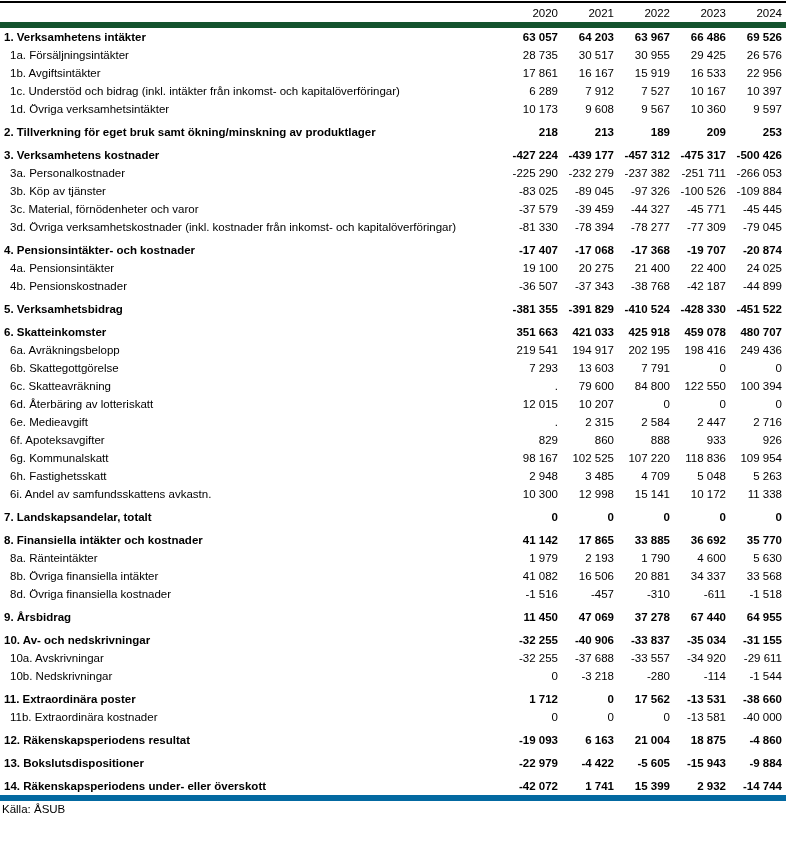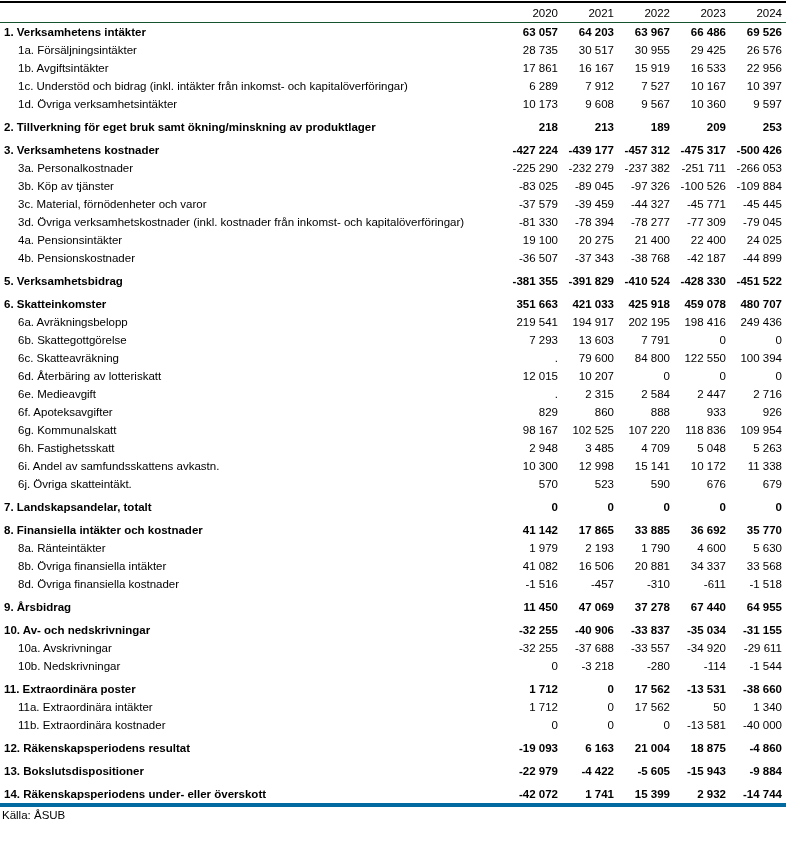--- a/index.html
+++ b/index.html
@@ -4,27 +4,27 @@
 <style>
   html, body { margin: 0; padding: 0; background: #ffffff; }
   body { width: 786px; height: 855px; overflow: hidden; font-family: "Liberation Sans", "DejaVu Sans", sans-serif; color: #000; }
   .wrap { position: relative; width: 786px; }
   .top-rule { height: 2px; background: #000; margin-top: 1px; }
   table { border-collapse: collapse; width: 786px; table-layout: fixed; font-size: 11.5px; }
   col.c-label { width: 506px; }
   col.c-year { width: 56px; }
   td, th { padding: 0; height: 18px; line-height: 18px; white-space: nowrap; }
   th { font-weight: normal; text-align: right; padding-right: 4px; }
-  tr.hdr th { height: 19px; border-bottom: 1px solid #14532d; }
+  tr.hdr th { height: 19px; border-bottom: 6px solid #14532d; }
   td.num { text-align: right; padding-right: 4px; }
   td.lbl { padding-left: 4px; }
   tr.main td { font-weight: bold; }
   tr.main.gap td { padding-top: 5px; }
-  tr.sub td.lbl { padding-left: 18px; }
-  tr.last td { border-bottom: 4px solid #0369a1; }
+  tr.sub td.lbl { padding-left: 10px; }
+  tr.last td { border-bottom: 6px solid #0369a1; }
   .source { font-size: 11.5px; padding-left: 2px; margin-top: 2px; }
 </style>
 </head>
 <body>
 
 <div class="wrap">
   <div class="top-rule"></div>
   <table>
     <colgroup>
       <col class="c-label">
@@ -126,20 +126,28 @@
           <td class="num">-45 445</td>
         </tr>
         <tr class="sub">
           <td class="lbl">3d. Övriga verksamhetskostnader (inkl. kostnader från inkomst- och kapitalöverföringar)</td>
           <td class="num">-81 330</td>
           <td class="num">-78 394</td>
           <td class="num">-78 277</td>
           <td class="num">-77 309</td>
           <td class="num">-79 045</td>
         </tr>
+        <tr class="main gap">
+          <td class="lbl">4. Pensionsintäkter- och kostnader</td>
+          <td class="num">-17 407</td>
+          <td class="num">-17 068</td>
+          <td class="num">-17 368</td>
+          <td class="num">-19 707</td>
+          <td class="num">-20 874</td>
+        </tr>
         <tr class="sub">
           <td class="lbl">4a. Pensionsintäkter</td>
           <td class="num">19 100</td>
           <td class="num">20 275</td>
           <td class="num">21 400</td>
           <td class="num">22 400</td>
           <td class="num">24 025</td>
         </tr>
         <tr class="sub">
           <td class="lbl">4b. Pensionskostnader</td>
@@ -230,28 +238,20 @@
           <td class="num">5 263</td>
         </tr>
         <tr class="sub">
           <td class="lbl">6i. Andel av samfundsskattens avkastn.</td>
           <td class="num">10 300</td>
           <td class="num">12 998</td>
           <td class="num">15 141</td>
           <td class="num">10 172</td>
           <td class="num">11 338</td>
         </tr>
-        <tr class="sub">
-          <td class="lbl">6j. Övriga skatteintäkt.</td>
-          <td class="num">570</td>
-          <td class="num">523</td>
-          <td class="num">590</td>
-          <td class="num">676</td>
-          <td class="num">679</td>
-        </tr>
         <tr class="main gap">
           <td class="lbl">7. Landskapsandelar, totalt</td>
           <td class="num">0</td>
           <td class="num">0</td>
           <td class="num">0</td>
           <td class="num">0</td>
           <td class="num">0</td>
         </tr>
         <tr class="main gap">
           <td class="lbl">8. Finansiella intäkter och kostnader</td>
@@ -317,28 +317,20 @@
           <td class="num">-114</td>
           <td class="num">-1 544</td>
         </tr>
         <tr class="main gap">
           <td class="lbl">11. Extraordinära poster</td>
           <td class="num">1 712</td>
           <td class="num">0</td>
           <td class="num">17 562</td>
           <td class="num">-13 531</td>
           <td class="num">-38 660</td>
-        </tr>
-        <tr class="sub">
-          <td class="lbl">11a. Extraordinära intäkter</td>
-          <td class="num">1 712</td>
-          <td class="num">0</td>
-          <td class="num">17 562</td>
-          <td class="num">50</td>
-          <td class="num">1 340</td>
         </tr>
         <tr class="sub">
           <td class="lbl">11b. Extraordinära kostnader</td>
           <td class="num">0</td>
           <td class="num">0</td>
           <td class="num">0</td>
           <td class="num">-13 581</td>
           <td class="num">-40 000</td>
         </tr>
         <tr class="main gap">

